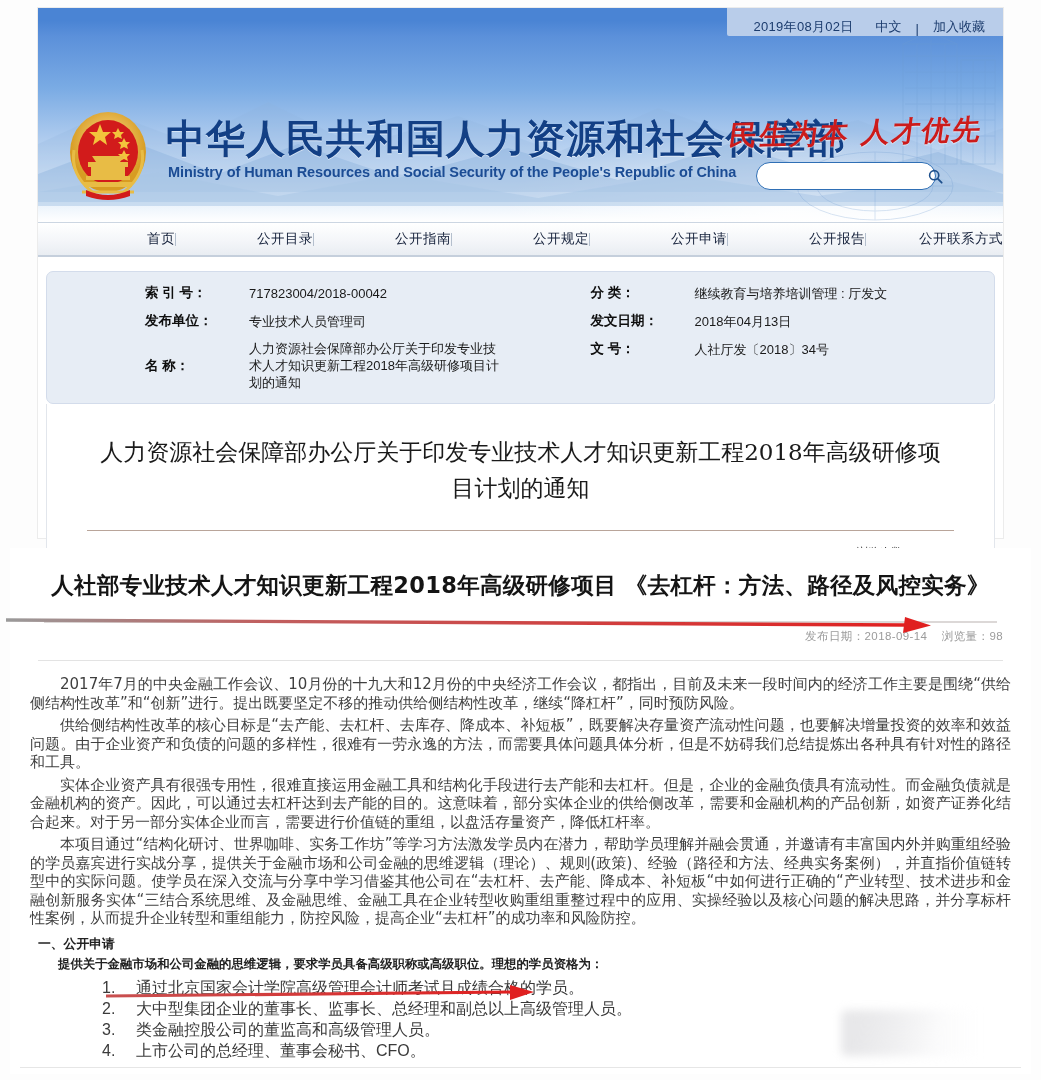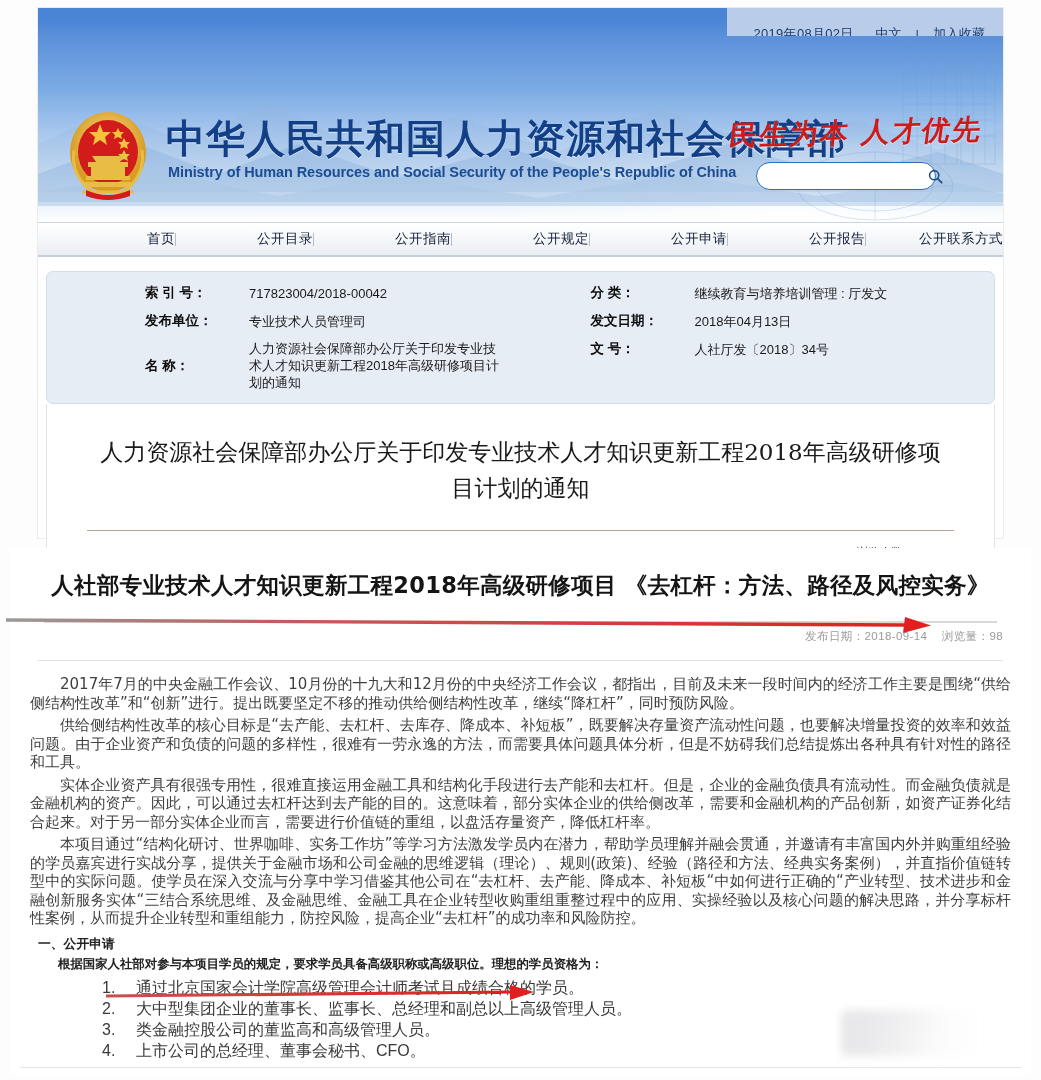--- a/index.html
+++ b/index.html
@@ -18,23 +18,23 @@
   #govshot{position:absolute;left:38px;top:8px;width:965px;height:530px;background:#fff;}
 
   
   .topbar{
     position:relative;height:28px;width:100%;
     background:linear-gradient(to bottom,#4a84d4 0%,#4a84d4 45%,#5b90da 100%);
     overflow:hidden;
   }
   .topbar-inner{
     position:absolute;right:0;top:0;height:28px;
-    display:flex;align-items:center;gap:0;
+    display:flex;align-items:flex-end;gap:0;
     background:#b9cdea;
-    padding:12px 18px 0 26px;
+    padding:0 18px 0 26px;
     border-bottom-left-radius:2px;
   }
   .topbar-inner span{font-size:13px;color:#1c3c6e;white-space:nowrap;}
   .tb-date{letter-spacing:.3px;}
   .tb-sep{color:#7e9ac4;margin:0 14px;}
   .tb-link{cursor:pointer;}
   .tb-gap{width:22px;display:inline-block;}
 
   
   .banner{
@@ -324,21 +324,21 @@
       <div class="hr-thin"></div>
     </div>
 
     <div class="art-body">
       <p>2017年7月的中央金融工作会议、10月份的十九大和12月份的中央经济工作会议，都指出，目前及未来一段时间内的经济工作主要是围绕“供给侧结构性改革”和“创新”进行。提出既要坚定不移的推动供给侧结构性改革，继续“降杠杆”，同时预防风险。</p>
       <p>供给侧结构性改革的核心目标是“去产能、去杠杆、去库存、降成本、补短板”，既要解决存量资产流动性问题，也要解决增量投资的效率和效益问题。由于企业资产和负债的问题的多样性，很难有一劳永逸的方法，而需要具体问题具体分析，但是不妨碍我们总结提炼出各种具有针对性的路径和工具。</p>
       <p>实体企业资产具有很强专用性，很难直接运用金融工具和结构化手段进行去产能和去杠杆。但是，企业的金融负债具有流动性。而金融负债就是金融机构的资产。因此，可以通过去杠杆达到去产能的目的。这意味着，部分实体企业的供给侧改革，需要和金融机构的产品创新，如资产证券化结合起来。对于另一部分实体企业而言，需要进行价值链的重组，以盘活存量资产，降低杠杆率。</p>
       <p>本项目通过“结构化研讨、世界咖啡、实务工作坊”等学习方法激发学员内在潜力，帮助学员理解并融会贯通，并邀请有丰富国内外并购重组经验的学员嘉宾进行实战分享，提供关于金融市场和公司金融的思维逻辑（理论）、规则(政策)、经验（路径和方法、经典实务案例），并直指价值链转型中的实际问题。使学员在深入交流与分享中学习借鉴其他公司在“去杠杆、去产能、降成本、补短板“中如何进行正确的“产业转型、技术进步和金融创新服务实体“三结合系统思维、及金融思维、金融工具在企业转型收购重组重整过程中的应用、实操经验以及核心问题的解决思路，并分享标杆性案例，从而提升企业转型和重组能力，防控风险，提高企业“去杠杆”的成功率和风险防控。</p>
 
       <div class="sec-h">一、公开申请</div>
-      <div class="sec-sub">根据国家人社部对参与本项目学员的规定，要求学员具备高级职称或高级职位。理想的学员资格为：</div>
+      <div class="sec-sub">提供关于金融市场和公司金融的思维逻辑，要求学员具备高级职称或高级职位。理想的学员资格为：</div>
 
       <ol class="reqs">
         <li>通过北京国家会计学院高级管理会计师考试且成绩合格的学员。</li>
         <li>大中型集团企业的董事长、监事长、总经理和副总以上高级管理人员。</li>
         <li>类金融控股公司的董监高和高级管理人员。</li>
         <li>上市公司的总经理、董事会秘书、CFO。</li>
       </ol>
     </div>
 
     <div class="wm"></div>

